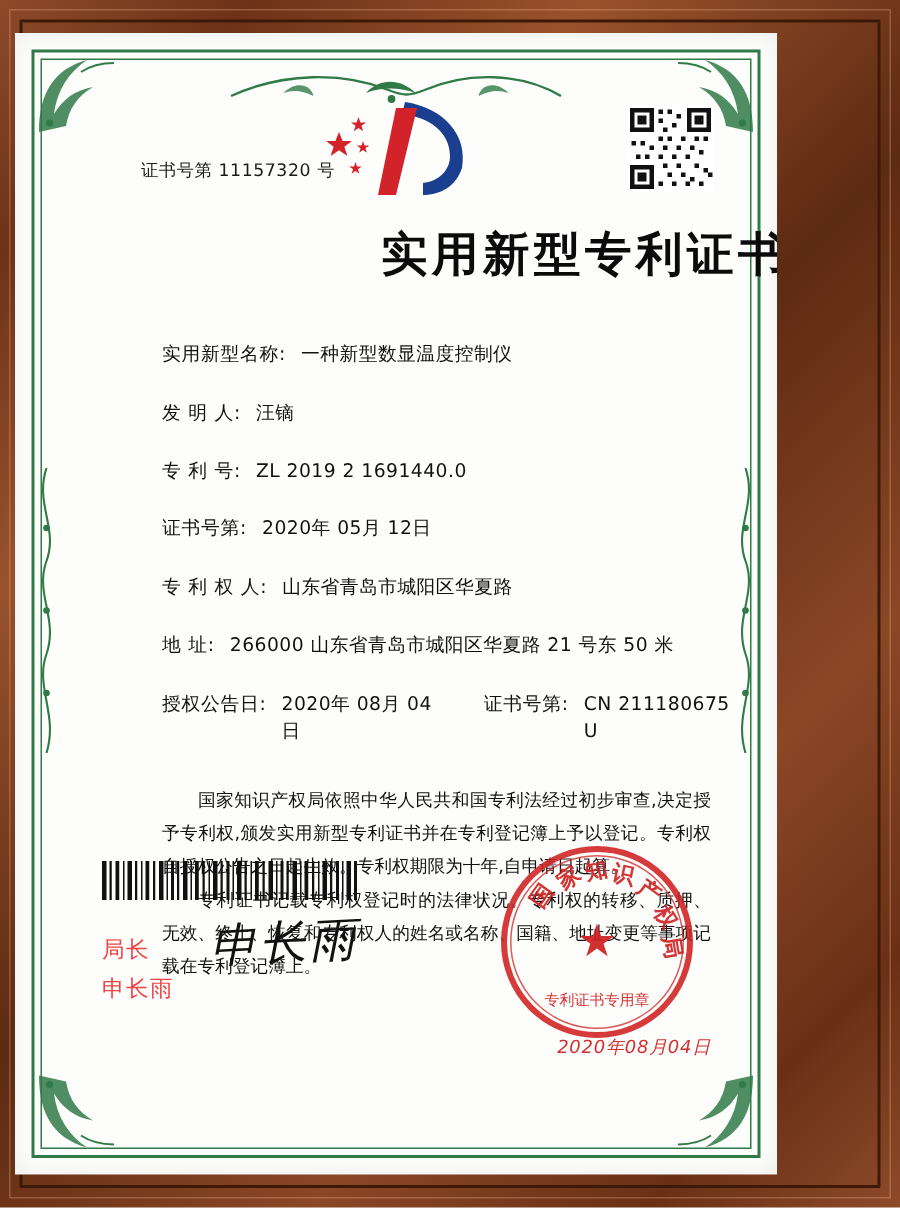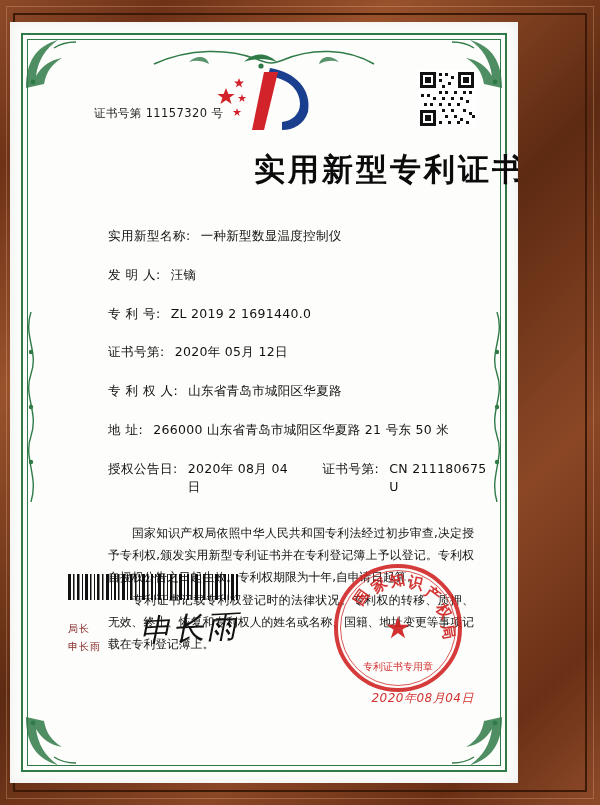--- a/index.html
+++ b/index.html
@@ -174,22 +174,22 @@
     top: 552px;
     width: 172px;
     height: 26px;
   }
 
   
   .sig-block {
     position: absolute;
     left: 58px;
     top: 598px;
-    font-size: 10px;
-    color: #7f1d1d;
+    font-size: 15px;
+    color: #ef4444;
     line-height: 1.75;
     letter-spacing: 1px;
   }
   .handwriting {
     position: absolute;
     left: 130px;
     top: 586px;
     font-family: "DejaVu Serif", "Liberation Serif", serif;
     font-size: 31px;
     color: #111;

